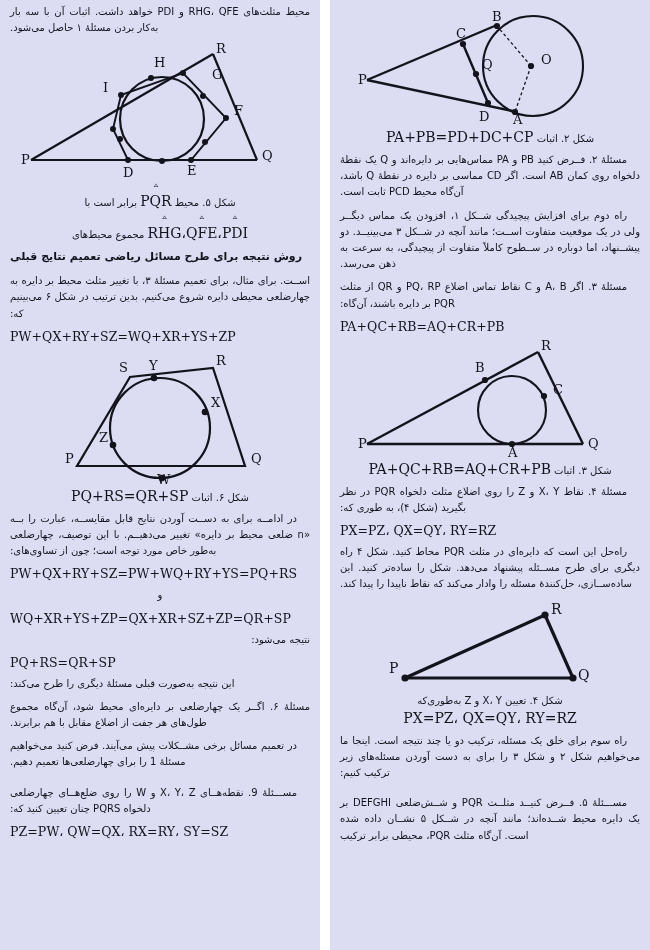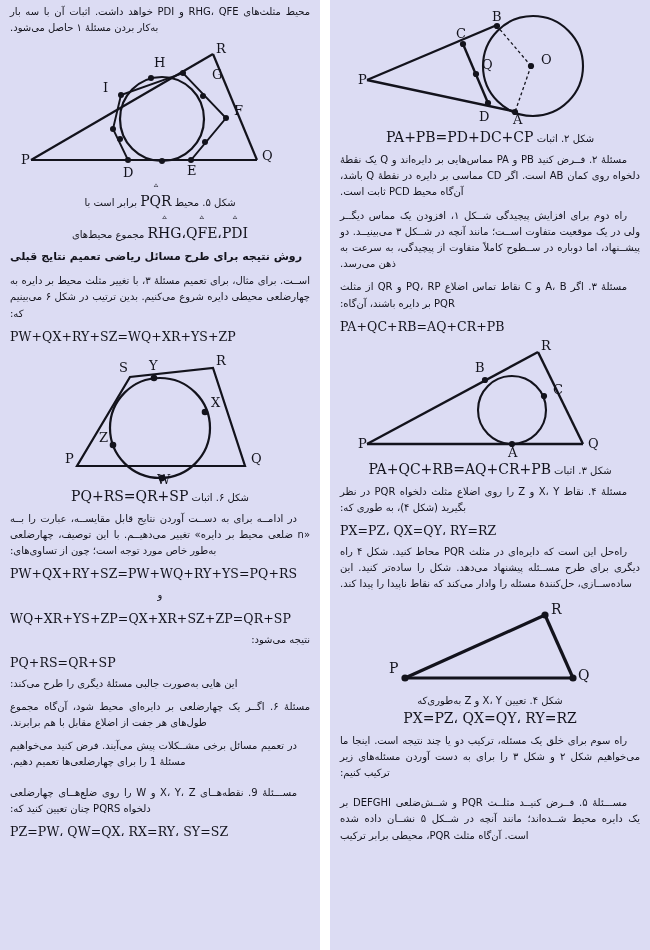--- a/index.html
+++ b/index.html
@@ -273,21 +273,21 @@
     </div>
 
     <p class="fa indent">در ادامــه برای به دســت آوردن نتایج قابل مقایســه، عبارت را بــه «n ضلعی محیط بر دایره» تغییر می‌دهیــم. با این توصیف، چهارضلعی به‌طور خاص مورد توجه است؛ چون از تساوی‌های:</p>
 
     <div class="math">PW+QX+RY+SZ=PW+WQ+RY+YS=PQ+RS</div>
     <p class="fa center">و</p>
     <div class="math">WQ+XR+YS+ZP=QX+XR+SZ+ZP=QR+SP</div>
     <p class="fa lastright">نتیجه می‌شود:</p>
     <div class="math">PQ+RS=QR+SP</div>
 
-    <p class="fa indent">این هایی به‌صورت جالبی مسئلهٔ دیگری را طرح می‌کند:</p>
+    <p class="fa indent">این نتیجه به‌صورت قبلی مسئلهٔ دیگری را طرح می‌کند:</p>
     <p class="fa">مسئلهٔ ۶. اگــر یک چهارضلعی بر دایره‌ای محیط شود، آن‌گاه مجموع طول‌های هر جفت از اضلاع مقابل با هم برابرند.</p>
     <p class="fa indent">در تعمیم مسائل برخی مشــکلات پیش می‌آیند. فرض کنید می‌خواهیم مسئلهٔ 1 را برای چهارضلعی‌ها تعمیم دهیم.</p>
 
     <div class="smallgap"></div>
 
     <p class="fa indent">مســـئلهٔ 9. نقطه‌هــای X، Y، Z و W را روی ضلع‌هــای چهارضلعی دلخواه PQRS چنان تعیین کنید که:</p>
     <div class="math">PZ=PW، QW=QX، RX=RY، SY=SZ</div>
 
   </div>
 

